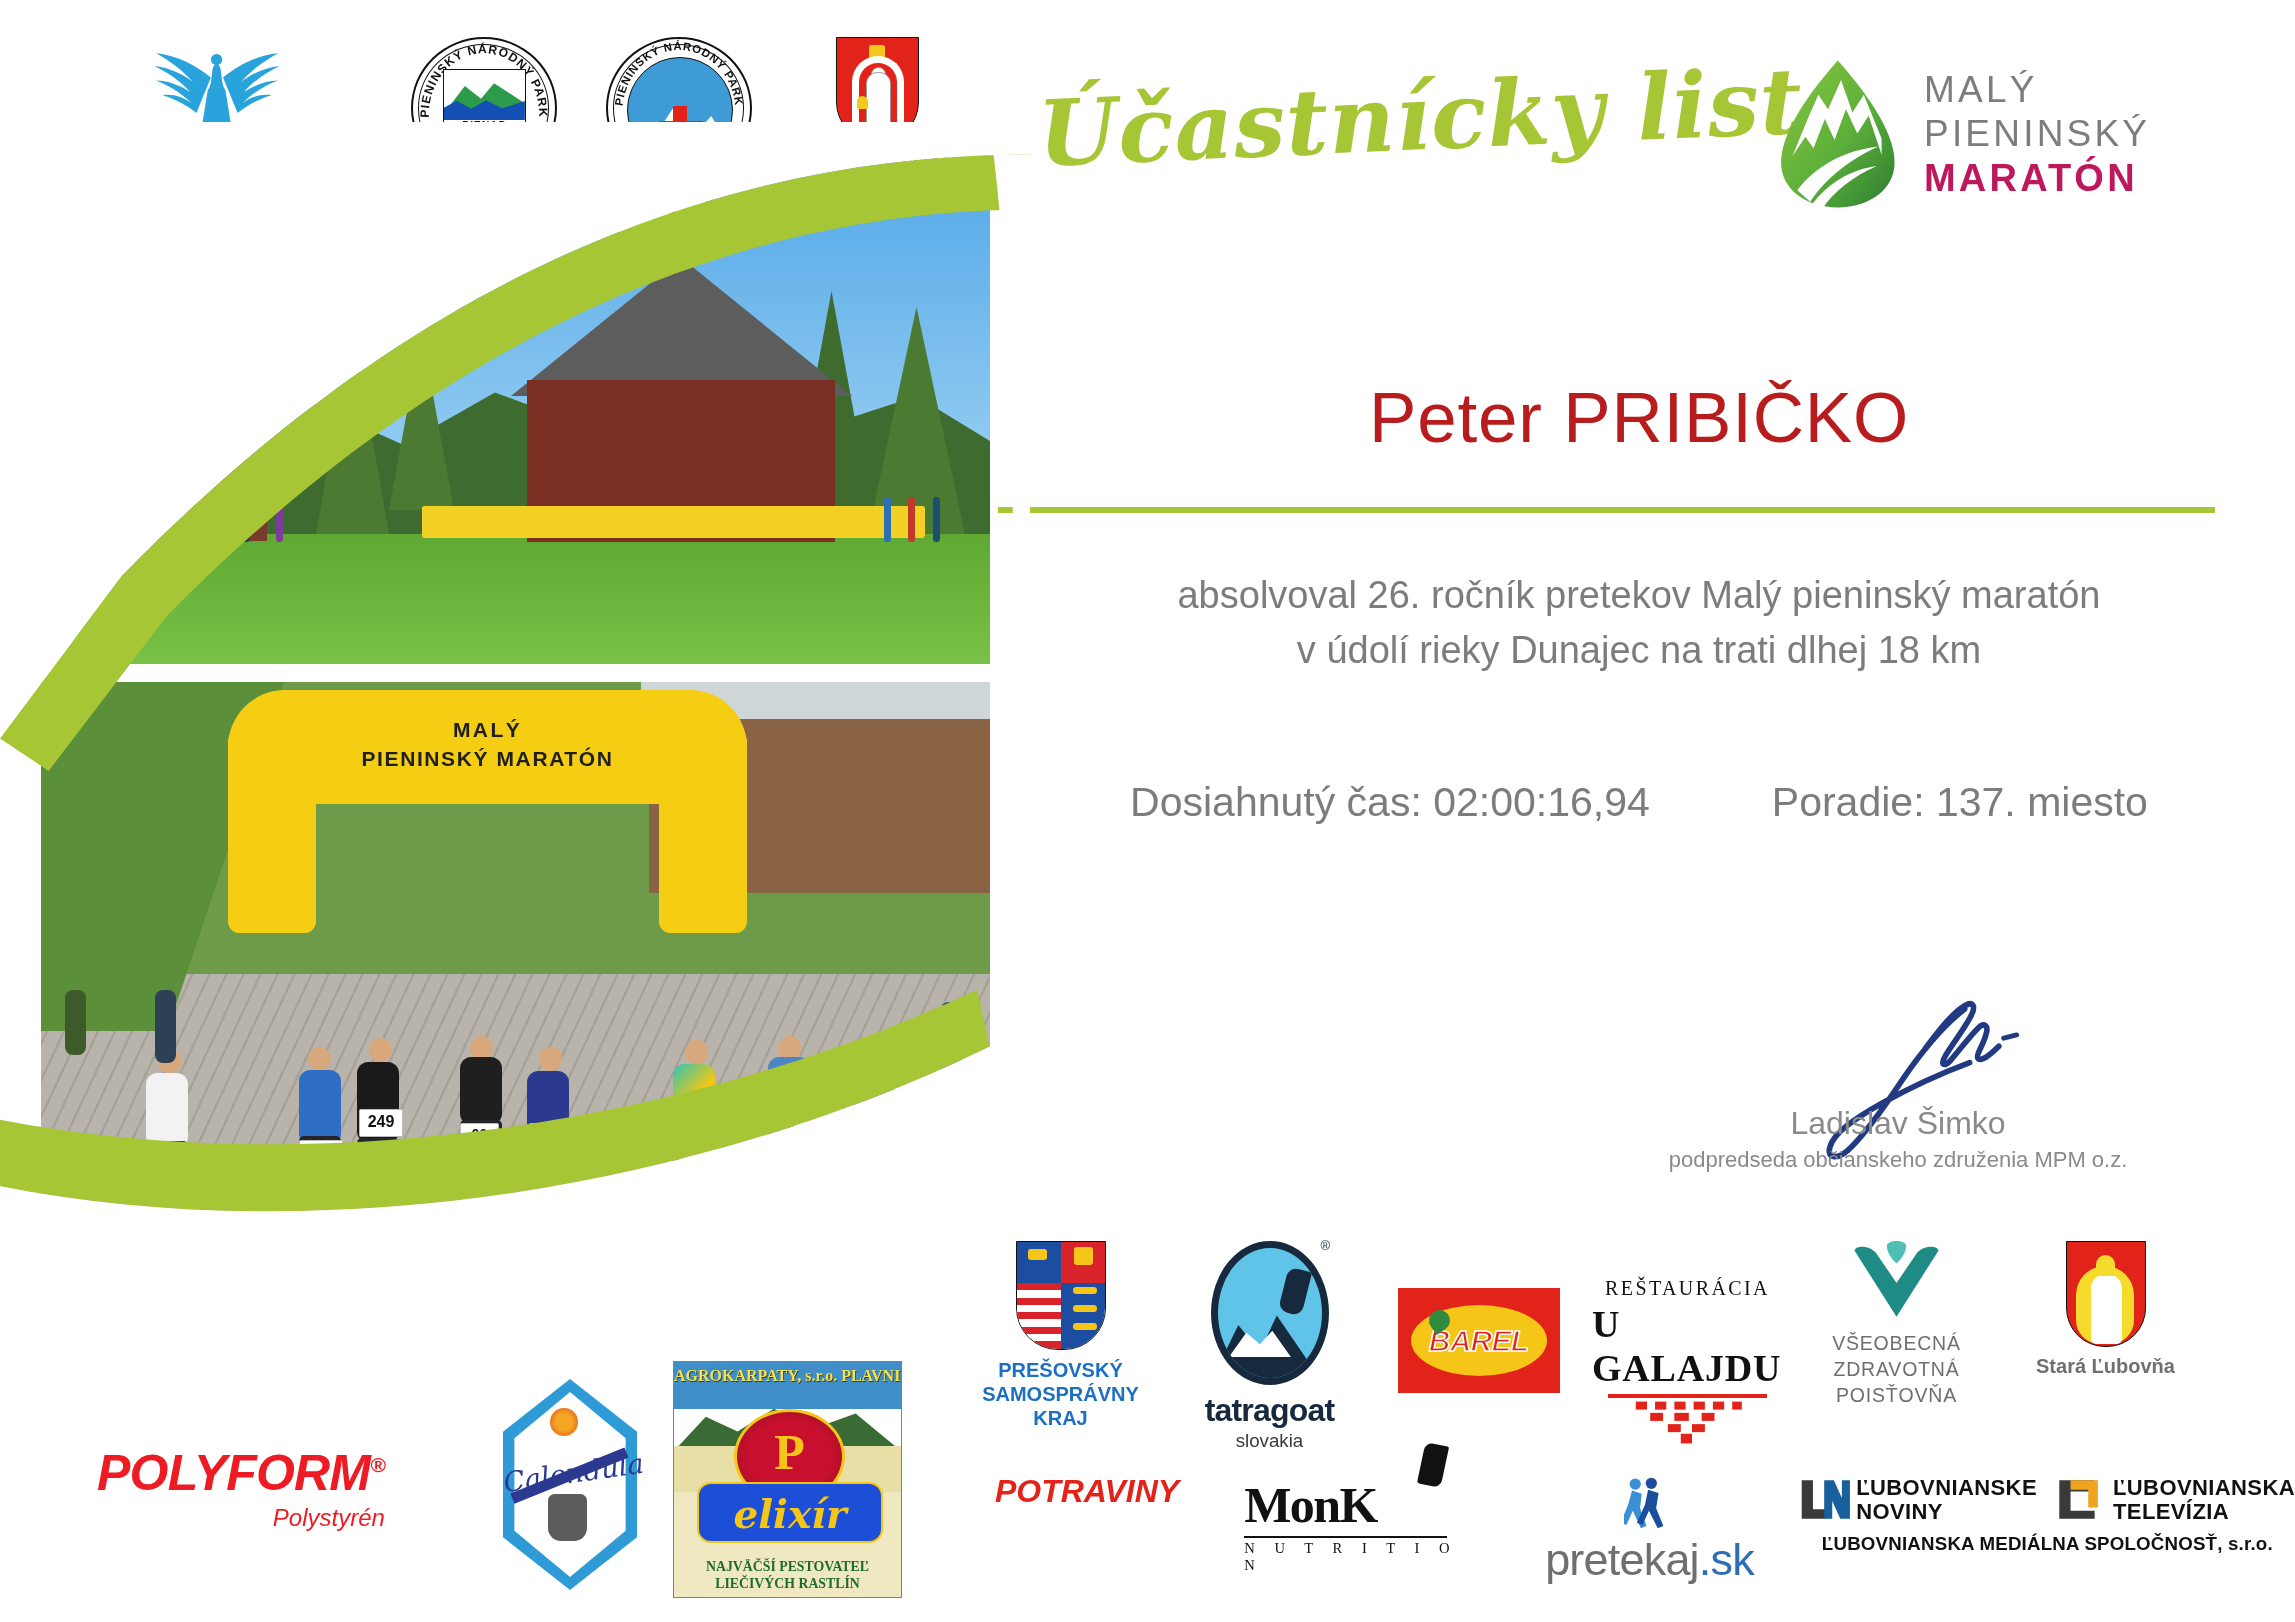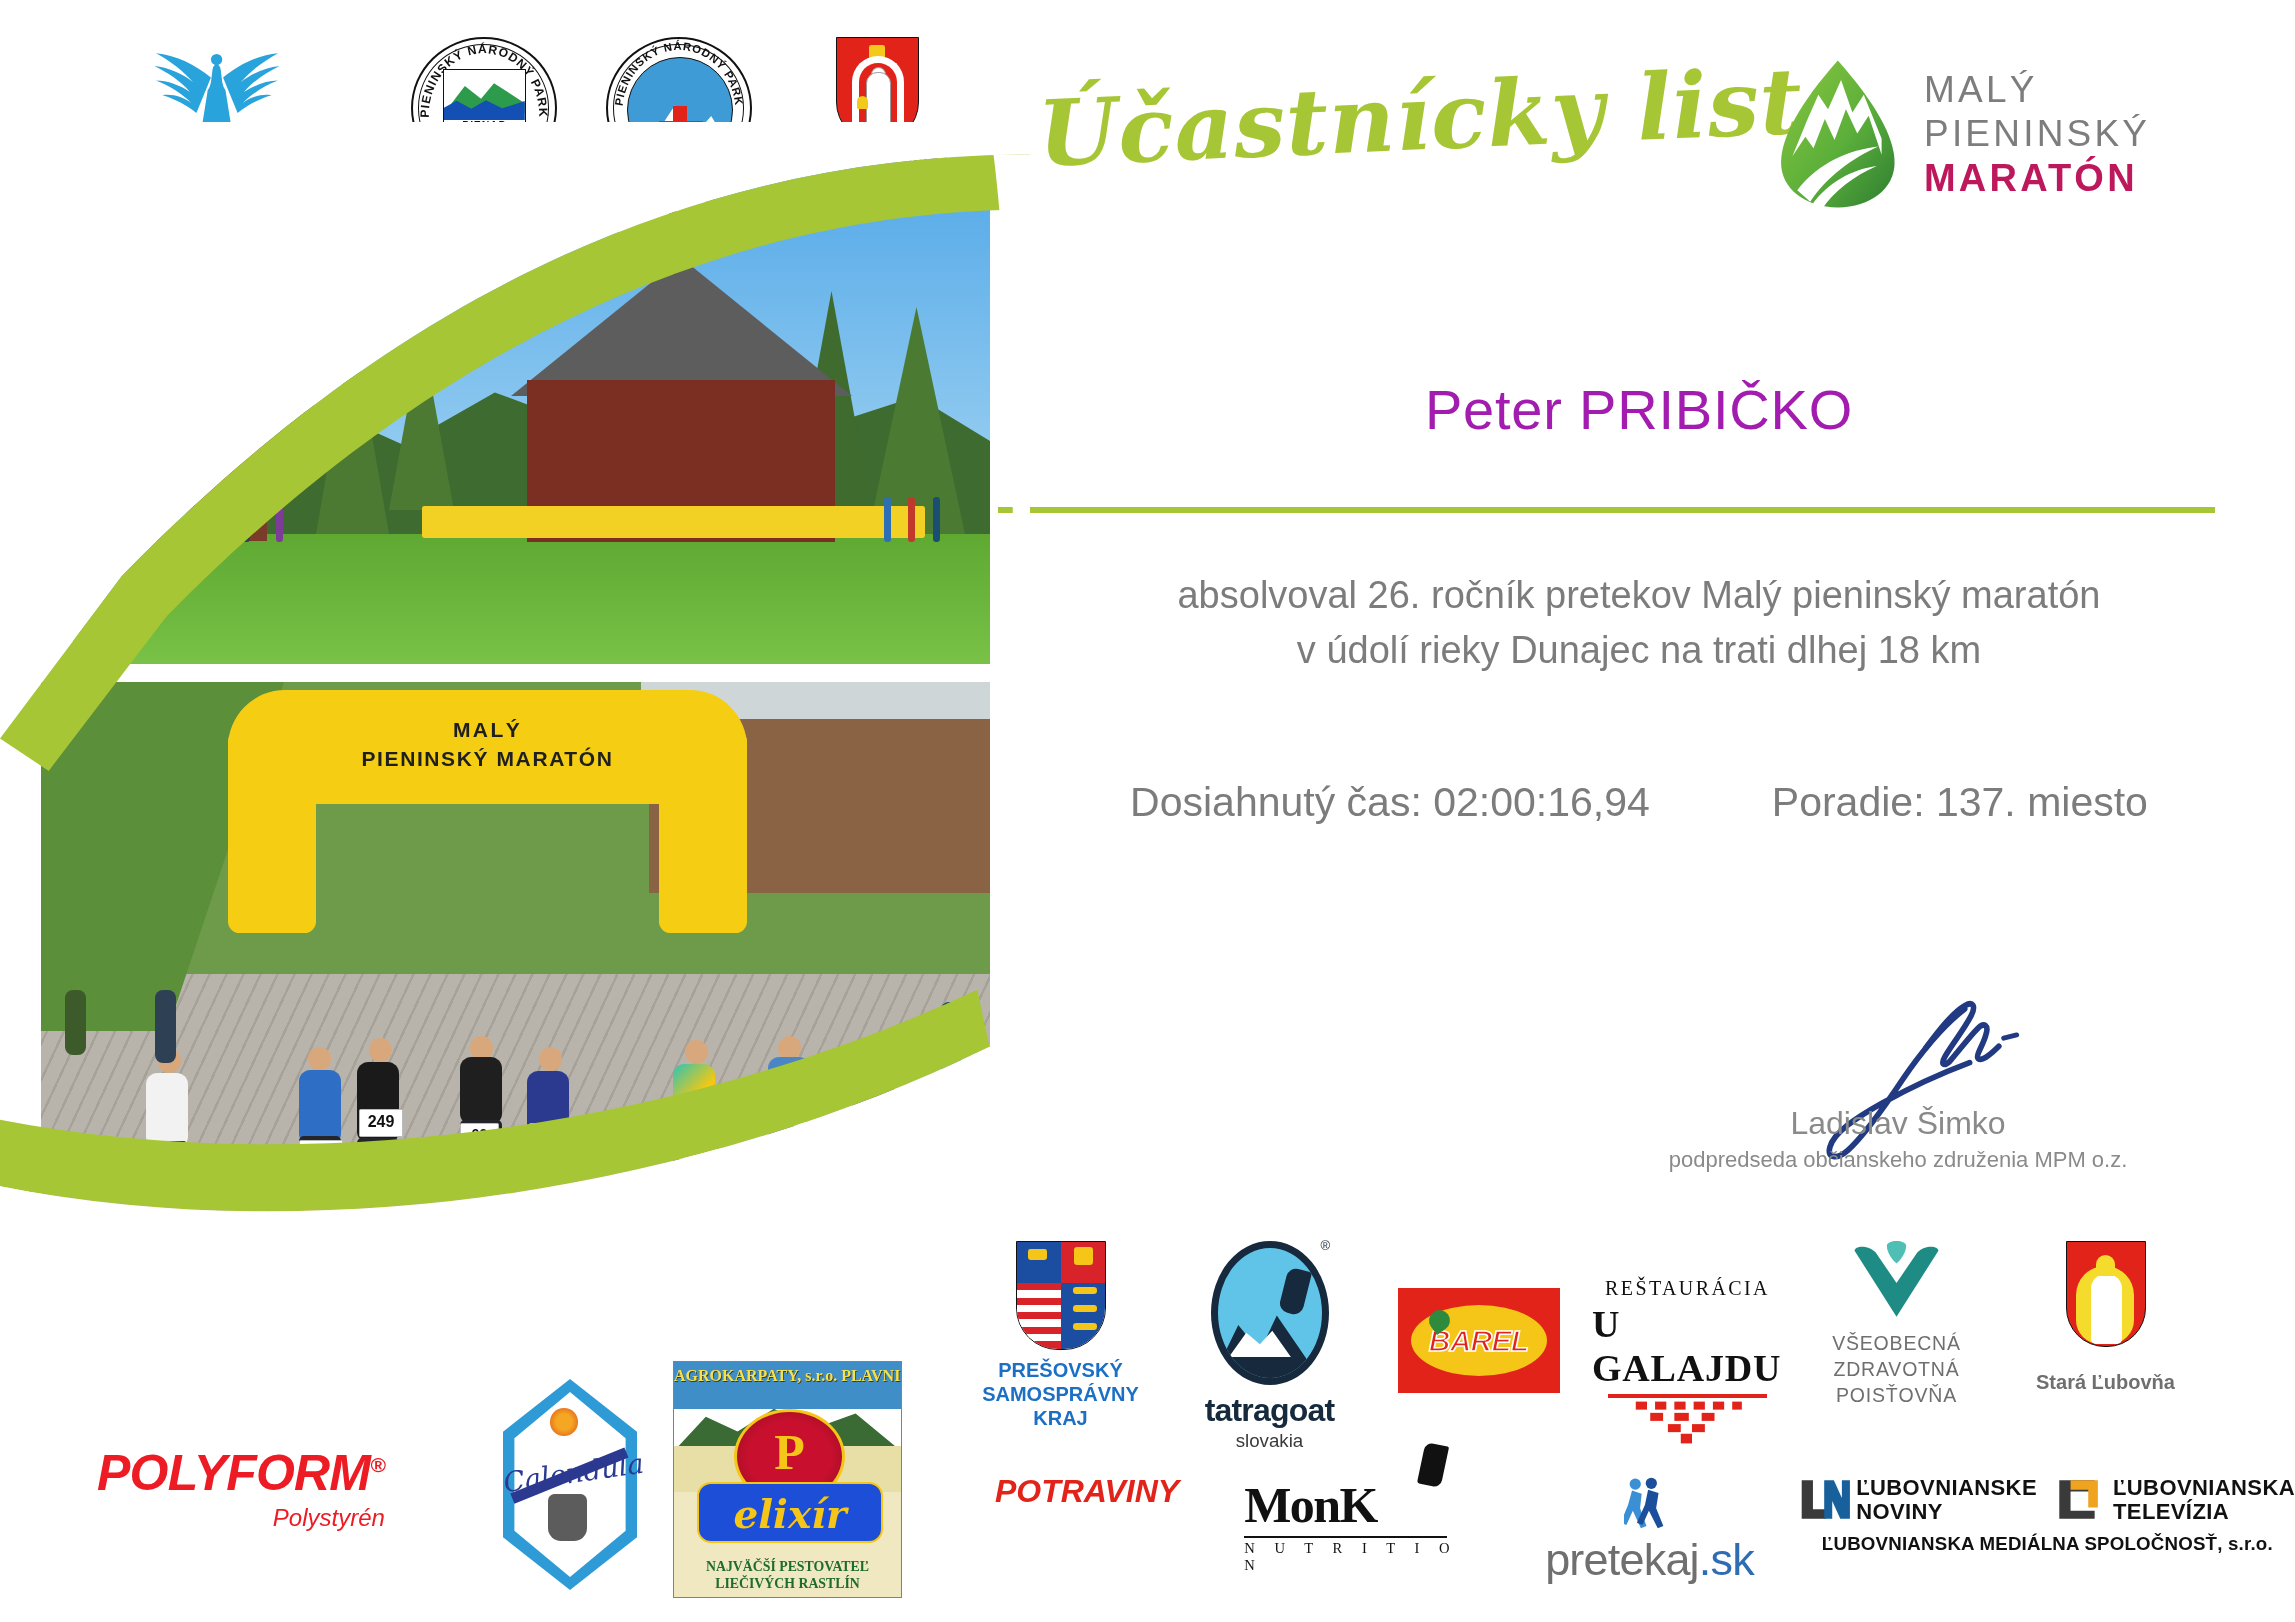--- a/index.html
+++ b/index.html
@@ -65,21 +65,21 @@
   #mpm-logo{left:1768px;top:57px;width:503px;height:154px;display:flex;align-items:center;}
   .leaf{width:138px;height:150px;position:relative;flex:0 0 auto;}
   .leaf svg{display:block;}
   .mpm-words{margin-left:18px;line-height:1;}
   .mpm-l1{font-size:37px;letter-spacing:3.2px;color:#7d7d7d;font-weight:300;}
   .mpm-l2{font-size:37px;letter-spacing:3.2px;color:#7d7d7d;font-weight:300;margin-top:7.3px;}
   .mpm-l3{font-size:38px;letter-spacing:3.2px;color:#be185d;font-weight:bold;margin-top:7.3px;}
 
   
   #name-block{left:998px;top:381px;width:1282px;text-align:center;}
-  #participant-name{font-size:56px;color:#a21caf;letter-spacing:0.8px;line-height:1.05;}
+  #participant-name{font-size:71px;color:#b91c1c;letter-spacing:0.8px;line-height:1.05;}
   #name-rule{left:998px;top:507px;width:1217px;height:5.7px;background:#A6C635;}
 
   #body-text{left:998px;top:568px;width:1282px;text-align:center;color:#7c7c7c;
              font-size:38px;line-height:1.45;}
 
   #results-row{left:998px;top:779px;width:1282px;display:flex;justify-content:center;
                align-items:baseline;color:#7c7c7c;font-size:41px;gap:122px;}
 
   
   #signature-block{left:1622px;top:990px;width:552px;text-align:center;}
@@ -220,21 +220,21 @@
   .ug-rule{width:159px;height:3.2px;background:#E2231A;margin-top:4.9px;}
   .ug-orn{width:122px;height:45px;margin-top:2.4px;}
 
   .vzp-mark{width:91px;height:79px;position:relative;}
   .vzp-cap{font-size:19.5px;color:#6f6f6f;text-align:center;line-height:1.35;letter-spacing:0.8px;margin-top:9.7px;}
 
   .sl-shield{width:78px;height:104px;background:#E2231A;border:1.6px solid #111;border-radius:0 0 39px 39px;position:relative;overflow:hidden;}
   .sl-yellow{position:absolute;left:9.7px;top:24px;width:58px;height:78px;background:#F5DC2C;border-radius:29px 29px 24px 24px;}
   .sl-white{position:absolute;left:24px;top:32px;width:31px;height:70px;background:#fff;border-radius:14.6px 14.6px 4.9px 4.9px;}
   .sl-mitre{position:absolute;left:29px;top:13px;width:19.5px;height:21px;background:#F5DC2C;border-radius:9.7px 9.7px 1.6px 1.6px;}
-  .sl-cap{font-size:20px;font-weight:bold;color:#6f6f6f;margin-top:24px;}
+  .sl-cap{font-size:20px;font-weight:bold;color:#6f6f6f;margin-top:8px;}
 
   
   #sponsors-bottom{left:965px;top:1476px;width:1330px;height:138px;display:flex;align-items:flex-start;}
   .gj1{font-size:34px;font-weight:bold;color:#4B3A9B;letter-spacing:-0.8px;}
   .gj2{font-size:32px;font-weight:bold;font-style:italic;color:#E2231A;text-align:right;margin-top:-3.2px;}
 
   .monk-word{font-size:50px;font-weight:bold;color:#111;font-family:"Liberation Serif",serif;
              letter-spacing:-1.6px;position:relative;}
   .monk-fig{position:absolute;right:13px;top:-32px;width:24px;height:42px;background:#111;
             border-radius:8px 1.6px 8px 3.2px;transform:rotate(12deg);}

